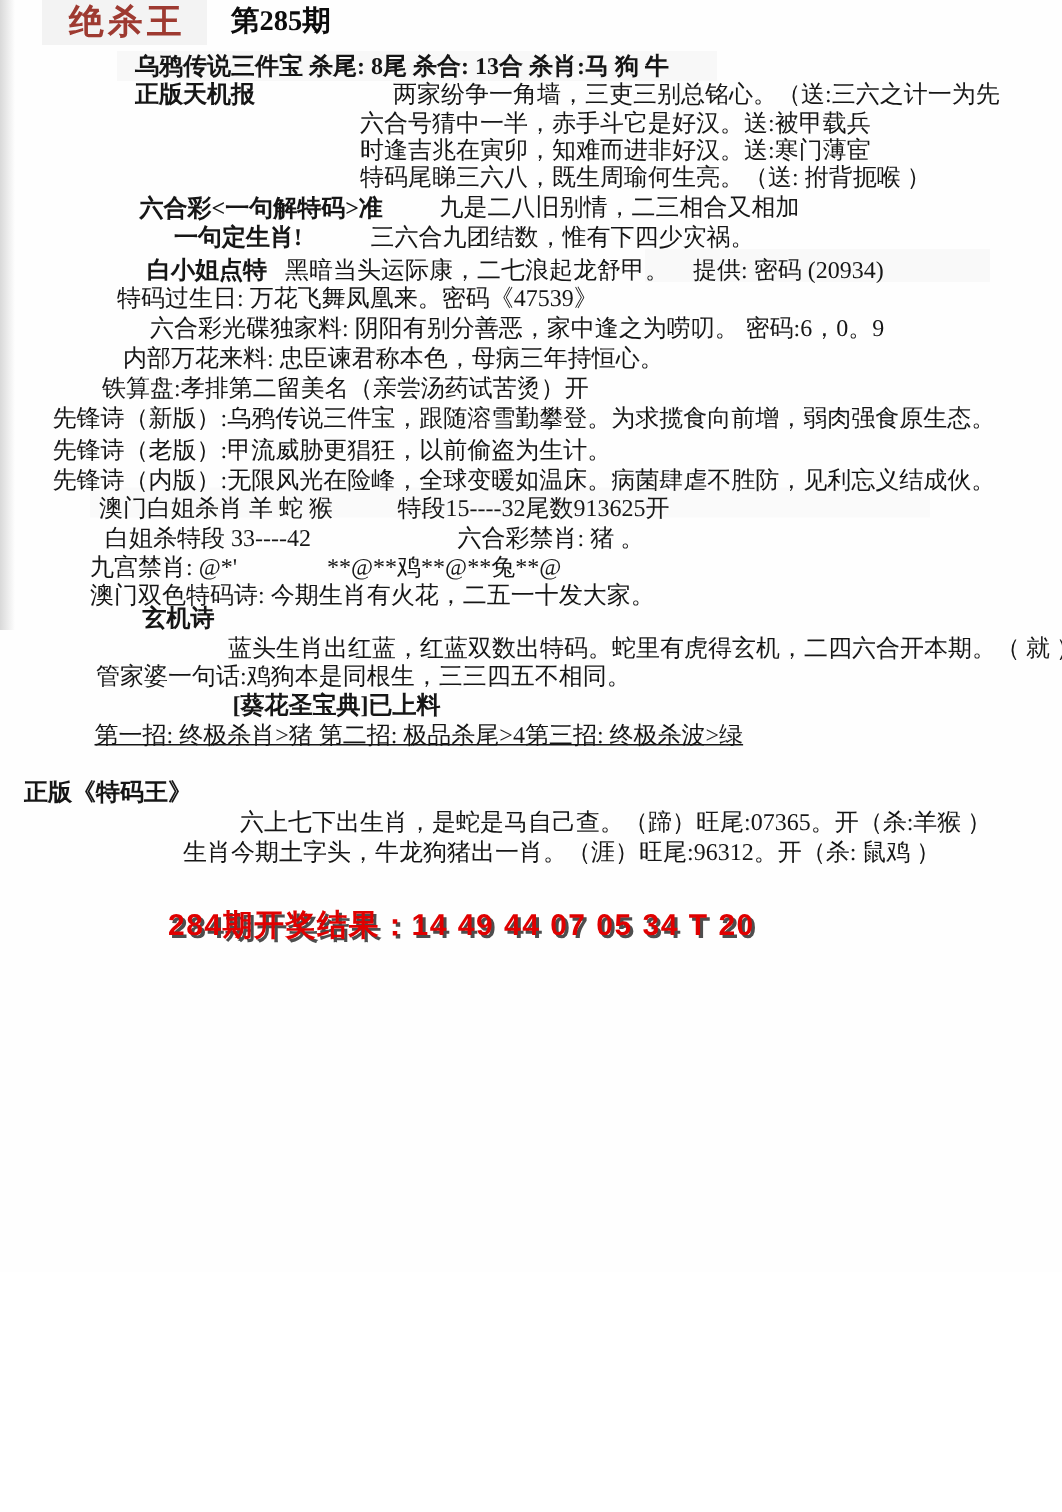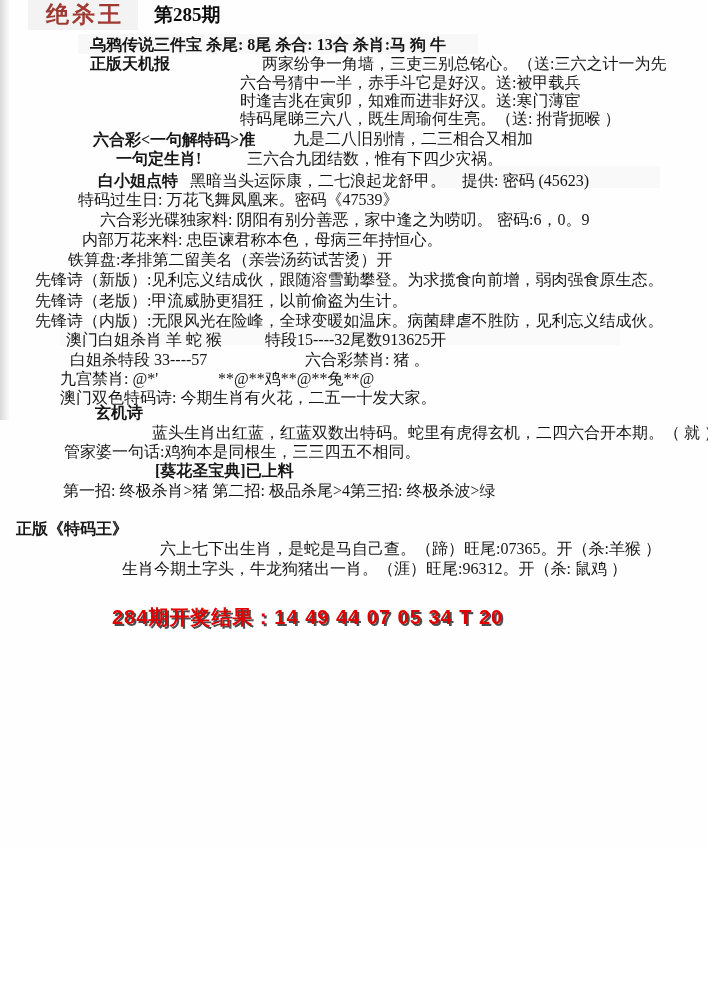--- a/index.html
+++ b/index.html
@@ -46,21 +46,21 @@
   .ab-text{left:265px;top:331px;}
   .bst-label{left:70px;top:351px;}
   .bst-text{left:305px;top:351px;}
   .jg-label{left:60px;top:370px;text-align:right;}
   .jg-text{left:218px;top:370px;}
   .shuangse{left:60px;top:389px;}
   .xuanji-label{left:95px;top:404px;}
   .xuanji-text{left:152px;top:424px;}
   .guanjiapo{left:64px;top:443px;}
   .kuihua-title{left:155px;top:462px;}
-  .kuihua-1{left:63px;top:482px;}
+  .kuihua-1{left:63px;top:482px;text-decoration:underline;}
   .kuihua-2{left:64px;top:501px;}
   .tmw-label{left:16px;top:520px;}
   .tmw-1{left:160px;top:540px;}
   .tmw-2{left:122px;top:560px;}
 
   .result{
     left:112px;top:606px;
     font-family:"Liberation Sans","DejaVu Sans",sans-serif;
     font-weight:bold;font-size:20px;letter-spacing:1px;
     text-shadow:2px 2px 0 #4d4d4d;
@@ -89,38 +89,38 @@
   <div class="ln tianji-4">特码尾睇三六八，既生周瑜何生亮。（送: 拊背扼喉 ）</div>
 
   <div class="ln b jieguo-label">六合彩&lt;一句解特码&gt;准</div>
   <div class="ln jieguo-text">九是二八旧别情，二三相合又相加</div>
 
   <div class="ln b dingsx-label">一句定生肖!</div>
   <div class="ln dingsx-text">三六合九团结数，惟有下四少灾祸。</div>
 
   <div class="ln b bxj-label">白小姐点特</div>
   <div class="ln bxj-text">黑暗当头运际康，二七浪起龙舒甲。</div>
-  <div class="ln bxj-provide">提供: 密码 (45623)</div>
+  <div class="ln bxj-provide">提供: 密码 (20934)</div>
 
   <div class="ln shengri">特码过生日: 万花飞舞凤凰来。密码《47539》</div>
 
   <div class="ln guangdie-text">六合彩光碟独家料: 阴阳有别分善恶，家中逢之为唠叨。</div>
   <div class="ln guangdie-pass">密码:6，0。9</div>
 
   <div class="ln wanhua">内部万花来料: 忠臣谏君称本色，母病三年持恒心。</div>
   <div class="ln tiesuanpan">铁算盘:孝排第二留美名（亲尝汤药试苦烫）开</div>
 
-  <div class="ln xf-new">先锋诗（新版）:见利忘义结成伙，跟随溶雪勤攀登。为求揽食向前增，弱肉强食原生态。</div>
+  <div class="ln xf-new">先锋诗（新版）:乌鸦传说三件宝，跟随溶雪勤攀登。为求揽食向前增，弱肉强食原生态。</div>
   <div class="ln xf-old">先锋诗（老版）:甲流威胁更猖狂，以前偷盗为生计。</div>
   <div class="ln xf-inner">先锋诗（内版）:无限风光在险峰，全球变暖如温床。病菌肆虐不胜防，见利忘义结成伙。</div>
 
   <div class="ln ab-label">澳门白姐杀肖 羊 蛇 猴</div>
   <div class="ln ab-text">特段15----32尾数913625开</div>
 
-  <div class="ln bst-label">白姐杀特段 33----57</div>
+  <div class="ln bst-label">白姐杀特段 33----42</div>
   <div class="ln bst-text">六合彩禁肖: 猪 。</div>
 
   <div class="ln jg-label">九宫禁肖: @*'</div>
   <div class="ln jg-text">**@**鸡**@**兔**@</div>
 
   <div class="ln shuangse">澳门双色特码诗: 今期生肖有火花，二五一十发大家。</div>
 
   <div class="ln b xuanji-label">玄机诗</div>
   <div class="ln xuanji-text">蓝头生肖出红蓝，红蓝双数出特码。蛇里有虎得玄机，二四六合开本期。（ 就 ）</div>
 

